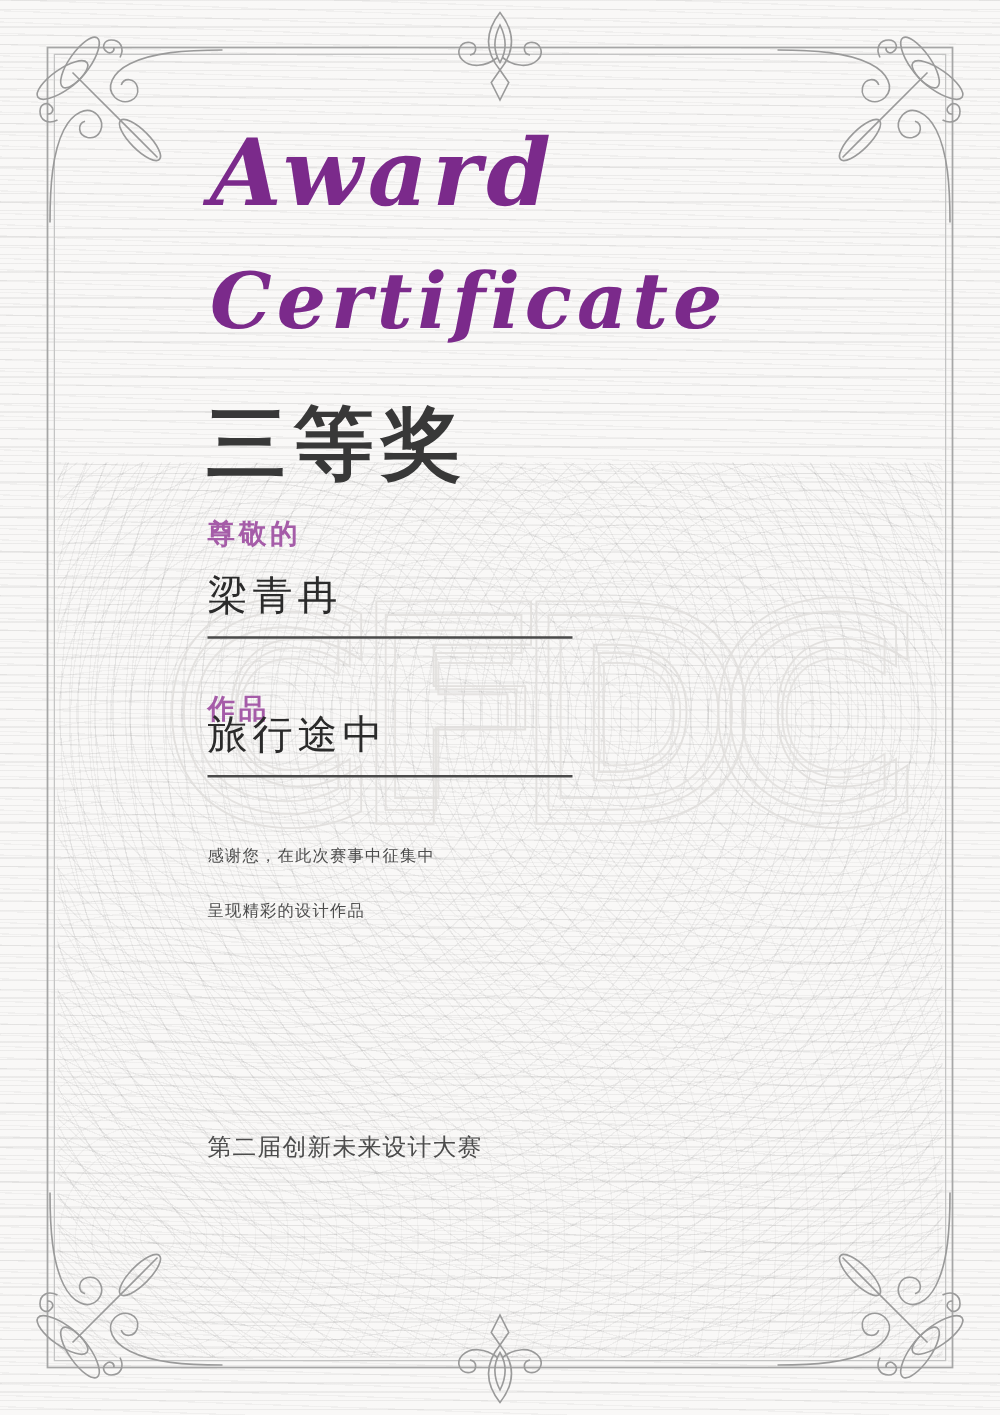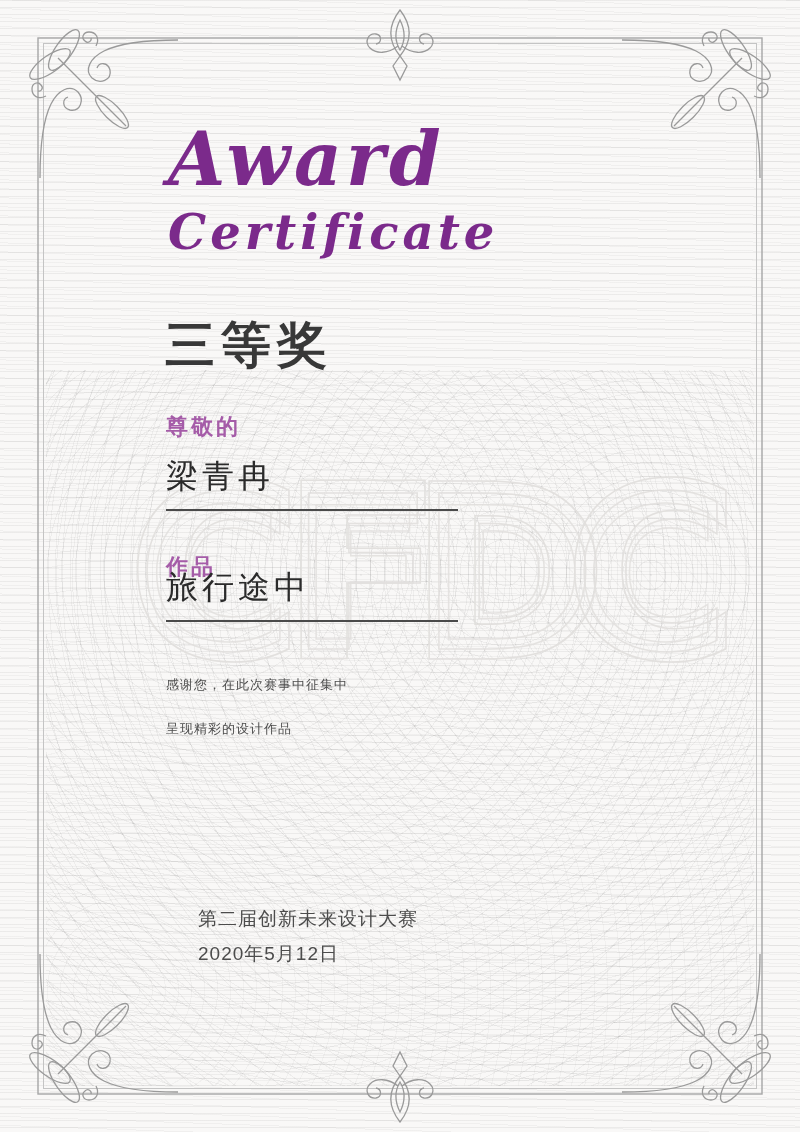--- a/index.html
+++ b/index.html
@@ -38,26 +38,26 @@
   .wm-s2{font-size:214px;opacity:.9}
   .wm-s3{font-size:244px}
   .frame-svg{position:absolute;inset:0;pointer-events:none;}
 
   .content{position:absolute;inset:0;}
   .title{
     position:absolute;left:168px;
     font-family:"DejaVu Serif", serif;font-style:italic;font-weight:bold;
     color:#7b2a8b;letter-spacing:4px;white-space:nowrap;
   }
-  .title-line1{top:116px;font-size:74px;}
-  .title-line2{top:204px;font-size:48px;}
+  .title-line1{top:96px;font-size:74px;}
+  .title-line2{top:204px;font-size:62px;}
   .prize{
     position:absolute;left:165px;top:312px;
     font-family:"Liberation Serif", serif;font-weight:bold;
-    font-size:50px;color:#383838;letter-spacing:6px;
+    font-size:64px;color:#383838;letter-spacing:6px;
   }
   .label{
     position:absolute;left:166px;font-size:22px;font-weight:bold;
     color:#a55ca8;letter-spacing:3px;font-family:Liberation Serif, serif;
   }
   .label-recipient{top:412px;}
   .label-work{top:552px;}
   .field{
     position:absolute;left:166px;width:292px;
     border-bottom:2px solid #4a4a4a;padding-bottom:10px;
@@ -65,21 +65,21 @@
     letter-spacing:4px;
   }
   .field-name{top:455px;}
   .field-work{top:566px;}
   .message{
     position:absolute;left:166px;top:663px;
     font-size:13px;color:#4c4c4c;line-height:43.5px;letter-spacing:1px;
   }
   .footer{
     position:absolute;left:166px;top:901px;
-    font-size:19px;color:#4c4c4c;line-height:35px;letter-spacing:1px;margin-left:32px;
+    font-size:19px;color:#4c4c4c;line-height:35px;letter-spacing:1px;
   }
 </style>
 </head>
 <body>
 
 <div class="pattern-lines"></div>
 <div class="pattern-rings"></div>
 
 <div class="watermark">
   <div class="wm-letter wm-c1">
@@ -160,15 +160,14 @@
   <div class="label label-work">作品</div>
   <div class="field field-work">旅行途中</div>
 
   <div class="message">
     <div>感谢您，在此次赛事中征集中</div>
     <div>呈现精彩的设计作品</div>
   </div>
 
   <div class="footer">
     <div>第二届创新未来设计大赛</div>
-    <div>2020年5月12日</div>
   </div>
 </div>
 
 </body></html>

